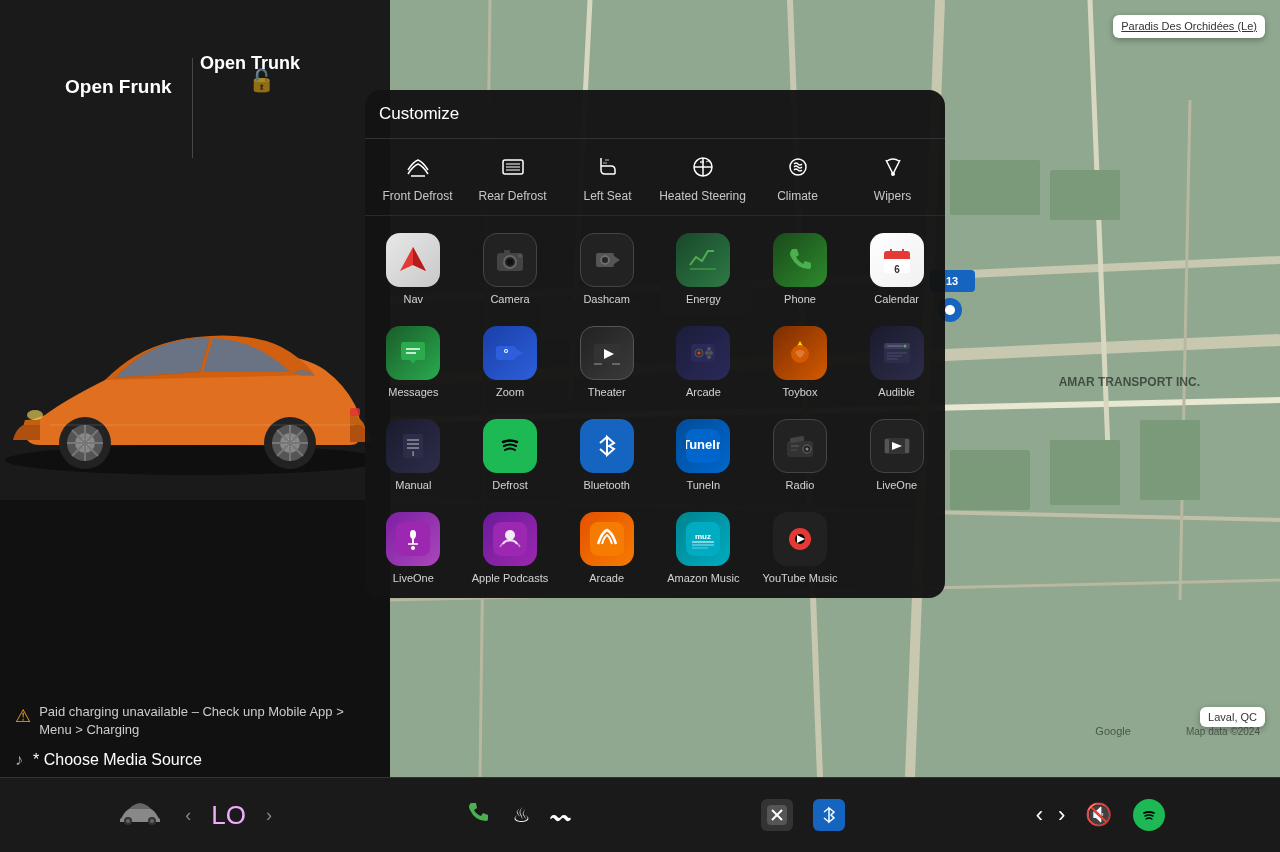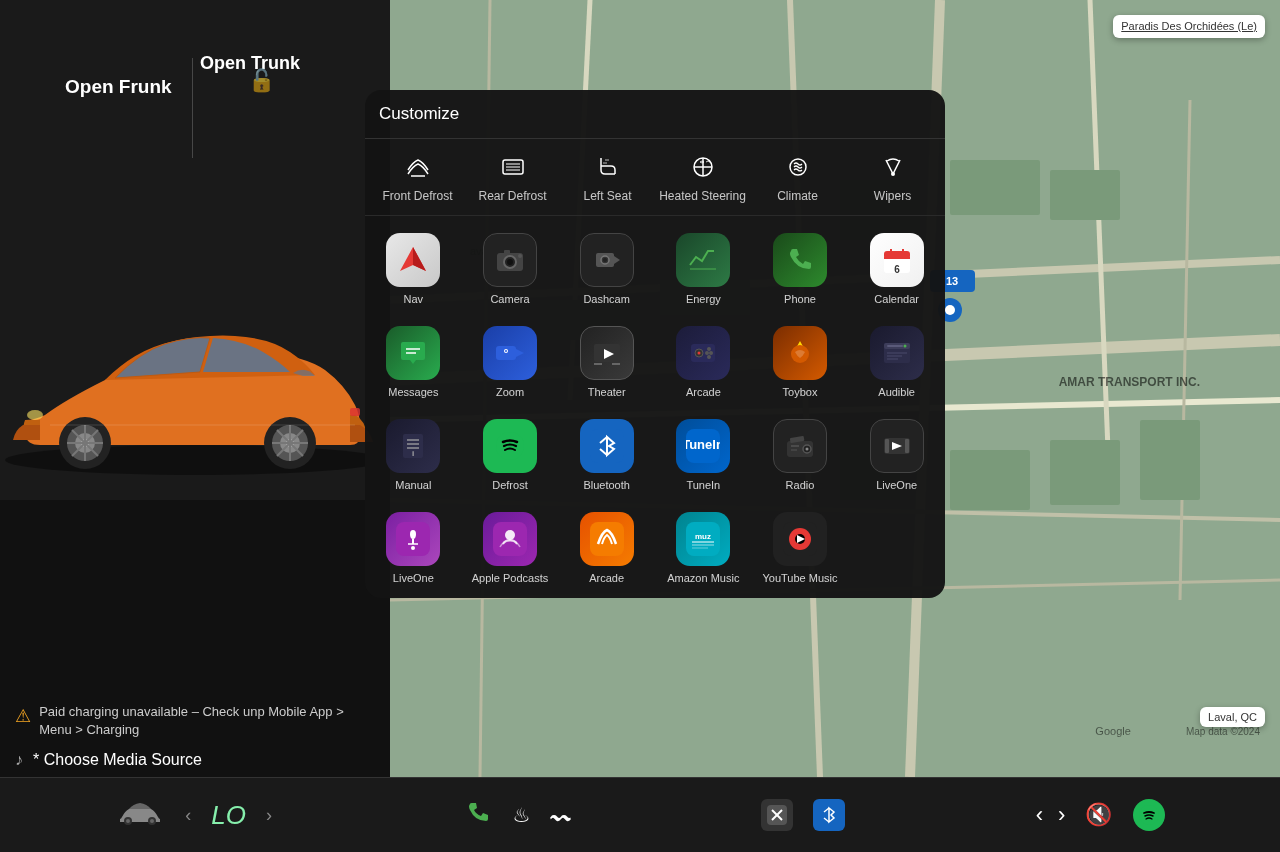--- a/index.html
+++ b/index.html
@@ -123,24 +123,23 @@
     }
     .taskbar-section {
       display: flex;
       align-items: center;
       gap: 20px;
     }
     .lo-display {
       display: flex;
       align-items: flex-end;
       gap: 8px;
-      color: #86efac;
+      color: #f0abfc;
       font-size: 26px;
       font-weight: 300;
-      font-style: italic;
     }
     .lo-arrow { font-size: 18px; color: #888; cursor: pointer; }
     .nav-arrows {
       display: flex;
       gap: 15px;
     }
     .nav-arr { color: white; font-size: 22px; cursor: pointer; background: none; border: none; }
     .spotify-tb { width: 32px; height: 32px; background: #1db954; border-radius: 50%; display: flex; align-items: center; justify-content: center; font-size: 16px; }
 
     

